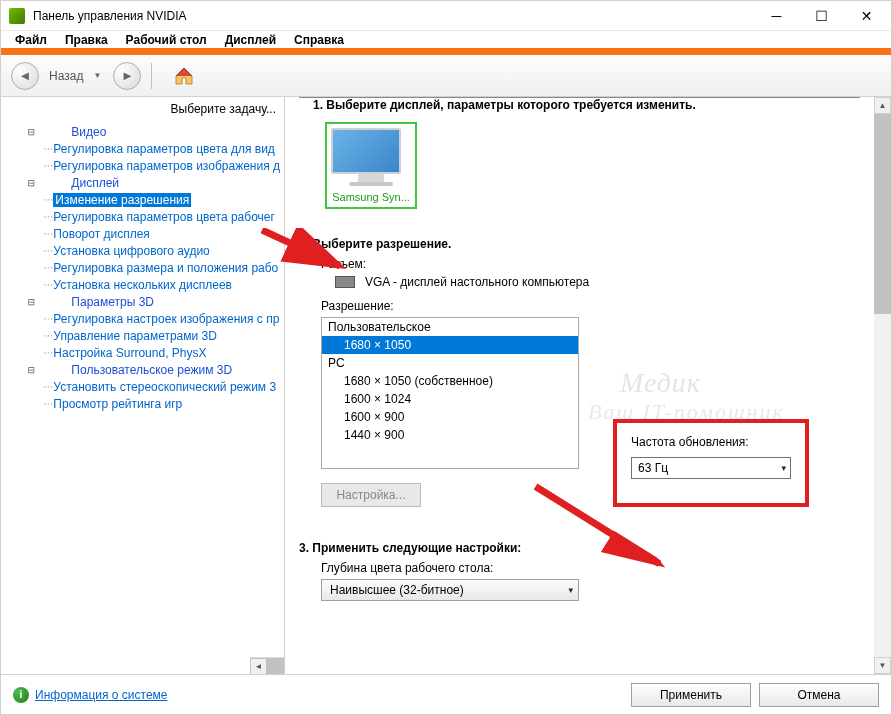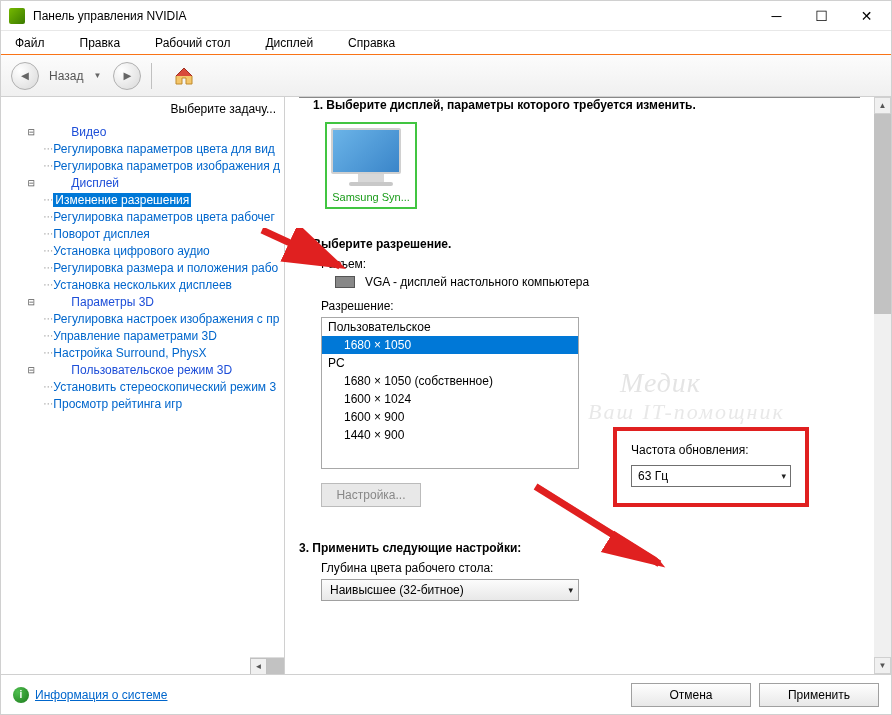--- a/index.html
+++ b/index.html
@@ -3,21 +3,21 @@
   <meta charset="utf-8">
   <style>
     * { margin: 0; padding: 0; box-sizing: border-box; }
     body { font-family: "Segoe UI", Tahoma, sans-serif; font-size: 12px; background: #fff; width: 892px; height: 715px; overflow: hidden; position: relative; }
     .window { width: 892px; height: 715px; border: 1px solid #d0d0d0; display: flex; flex-direction: column; }
     .titlebar { height: 30px; display: flex; align-items: center; padding: 0 2px 0 8px; border-bottom: 1px solid #e8e8e8; }
     .titlebar-icon { width: 16px; height: 16px; background: linear-gradient(135deg, #76b900, #3a7a00); border-radius: 2px; margin-right: 8px; }
     .titlebar-title { flex: 1; font-size: 12px; }
     .win-controls { display: flex; }
     .win-btn { width: 45px; height: 29px; display: flex; align-items: center; justify-content: center; font-size: 14px; font-family: "Segoe MDL2 Assets", sans-serif; cursor: default; }
-    .menubar { height: 24px; display: flex; align-items: center; padding: 0 6px; gap: 19px; border-bottom: 1px solid #f97316; }
+    .menubar { height: 24px; display: flex; align-items: center; padding: 0 6px; gap: 2px; border-bottom: 7px solid #f97316; font-weight: bold; }
     .menu-item { padding: 3px 8px; cursor: default; }
     .toolbar { height: 42px; display: flex; align-items: center; padding: 0 10px; gap: 6px; border-bottom: 1px solid #d0d0d0; background: linear-gradient(#fcfcfc, #f0f0f0); }
     .nav-btn { width: 28px; height: 28px; border-radius: 50%; background: radial-gradient(circle at 30% 30%, #fff, #d8d8d8); border: 1px solid #b0b0b0; display: flex; align-items: center; justify-content: center; cursor: default; font-size: 13px; color: #666; }
     .back-label { font-size: 12px; color: #555; margin: 0 4px; }
     .dropdown-arrow { font-size: 8px; color: #666; margin-right: 6px; }
     .home-btn { width: 28px; height: 28px; display: flex; align-items: center; justify-content: center; margin-left: 8px; }
     .sep { width: 1px; height: 26px; background: #c0c0c0; margin: 0 4px; }
     .content-area { flex: 1; display: flex; overflow: hidden; }
     .sidebar { width: 284px; border-right: 1px solid #d0d0d0; display: flex; flex-direction: column; overflow: hidden; align-items: flex-end; }
     .sidebar-header { padding: 5px 8px; font-size: 12px; }
@@ -48,21 +48,21 @@
     .sub-label { font-size: 12px; margin-bottom: 4px; }
     .vga-row { display: flex; align-items: center; gap: 10px; margin: 4px 0 10px 14px; }
     .vga-icon { width: 20px; height: 12px; border: 1px solid #555; background: #888; }
     .row-flex { display: flex; gap: 32px; align-items: flex-end; }
     .res-box { width: 260px; }
     .listbox { width: 258px; height: 152px; border: 1px solid #a8a8a8; background: #fff; overflow-y: scroll; font-size: 12px; position: relative; }
     .listbox-item { padding: 2px 8px; cursor: default; }
     .listbox-group { padding: 2px 6px; font-size: 12px; }
     .listbox-item.indented { padding-left: 22px; }
     .listbox-item.selected { background: #0078d7; color: #fff; }
-    .refresh-box { border: 4px solid #e02020; padding: 12px 14px 16px; margin-top: -10px; }
+    .refresh-box { border: 4px solid #e02020; padding: 12px 14px 24px; margin-top: -10px; }
     .combo { width: 160px; height: 22px; border: 1px solid #707070; background: #fff; display: flex; align-items: center; padding: 0 4px 0 6px; justify-content: space-between; margin-top: 8px; }
     .combo-arrow { font-size: 9px; color: #222; }
     .nastroika-btn { width: 100px; height: 24px; background: #e8e8e8; border: 1px solid #bbb; color: #888; margin-top: 14px; margin-left: 0; font-size: 12px; }
     .depth-combo { width: 258px; height: 22px; border: 1px solid #a0a0a0; background: linear-gradient(#fcfcfc,#e8e8e8); display: flex; align-items: center; justify-content: space-between; padding: 0 5px 0 8px; }
     .bottom-bar { height: 40px; border-top: 1px solid #d0d0d0; display: flex; align-items: center; padding: 0 12px; }
     .info-icon { width: 16px; height: 16px; border-radius: 50%; background: radial-gradient(circle at 30% 30%, #4fbf4f, #1c7a1c); margin-right: 6px; display: flex; align-items: center; justify-content: center; color: #fff; font-size: 10px; font-weight: bold; }
     .info-link { color: #0066cc; text-decoration: underline; cursor: pointer; }
     .spacer { flex: 1; }
     .footer-btn { width: 120px; height: 24px; background: linear-gradient(#fefefe, #e8e8e8); border: 1px solid #a0a0a0; font-size: 12px; margin-left: 8px; cursor: default; }
     .arrow-red { position: absolute; pointer-events: none; }
@@ -259,22 +259,22 @@
 
       <div class="watermark">Медик</div>
       <div class="watermark2">Ваш IT-помощник</div>
     </div>
   </div>
 
   <div class="bottom-bar">
     <div class="info-icon">i</div>
     <span class="info-link">Информация о системе</span>
     <div class="spacer"></div>
+    <button class="footer-btn">Применить</button>
     <button class="footer-btn">Отмена</button>
-    <button class="footer-btn">Применить</button>
   </div>
 
   <svg class="arrow-red arrow1" width="95" height="50">
     <defs>
         <marker id="ah1" markerWidth="10" markerHeight="10" refX="8" refY="3" orient="auto">
           <path d="M0,0 L0,6 L9,3 z" fill="#e02020"></path>
         </marker>
       </defs>
     <line x1="2" y1="2" x2="80" y2="38" stroke="#e02020" stroke-width="7" marker-end="url(#ah1)"></line>
   </svg>

